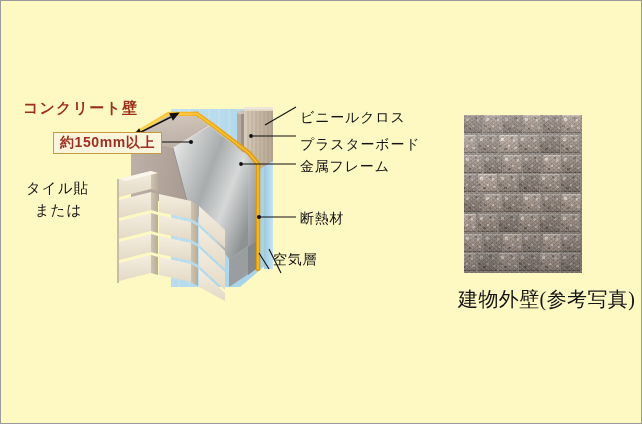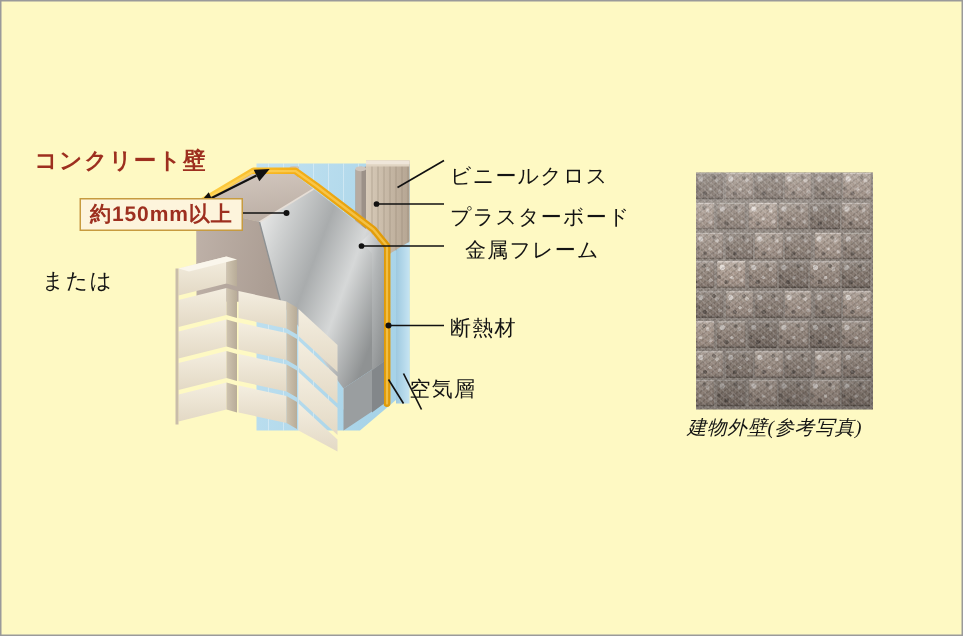--- a/index.html
+++ b/index.html
@@ -51,34 +51,34 @@
 
   
   #tile-caption{
     left:25px; top:176px;
     font-size:14.5px;
     line-height:1.52;
     letter-spacing:1px;
     color:#141414;
   }
   #tile-caption div{white-space:nowrap;}
-  .tc-2{padding-left:2px;}
+  .tc-2{padding-left:2px;text-align:center;}
   .tc-3{padding-left:2px;}
 
   
   .callout{
     position:absolute;
     font-size:14px;
     letter-spacing:.8px;
     color:#141414;
     white-space:nowrap;
   }
   #cal-vinyl   {left:299px; top:108px;}
   #cal-plaster {left:299px; top:135px;}
-  #cal-frame   {left:309px; top:157px;text-align:right;}
+  #cal-frame   {left:299px; top:157px;text-align:right;}
   #cal-frame2  {left:297px; top:180px;}
   #cal-insul   {left:299px; top:209px;}
   #cal-air     {left:272px; top:250px;}
 
   
   #photo-wrap{
     position:absolute;
     left:463px; top:114px;
     width:118px; height:158px;
   }
@@ -114,26 +114,25 @@
       repeating-linear-gradient(89deg, rgba(255,255,255,.06) 0 1px, transparent 1px 2px);
     pointer-events:none;
   }
   #photo-shade{
     position:absolute; inset:0;
     background:linear-gradient(160deg, rgba(255,255,255,.14), rgba(0,0,0,.0) 38%, rgba(0,0,0,.16));
     pointer-events:none;
   }
   #photo-caption{
     position:absolute;
-    left:457px; top:275px;
-    font-size:13px;
+    left:457px; top:285px;
+    font-size:20px;
     letter-spacing:.4px;
     color:#141414;
     white-space:nowrap;
-    font-style:italic;
   }
 
   
   #diagram{position:absolute;left:0;top:0;width:642px;height:424px;}
 
   .leader{stroke:#111;stroke-width:1.1;fill:none;}
 </style>
 </head>
 <body>
 
@@ -321,20 +320,21 @@
       <line class="leader" x1="268" y1="268" x2="258" y2="252"></line>
       <line class="leader" x1="280" y1="272" x2="268" y2="248"></line>
     </g>
   </svg>
 
   <div class="lbl" id="concrete-title">コンクリート壁</div>
 
   <div id="thickness-box">約150mm以上</div>
 
   <div class="lbl" id="tile-caption">
+    <div class="tc-1">タイル貼</div>
     <div class="tc-2">または</div>
   </div>
 
   <div class="callout" id="cal-vinyl">ビニールクロス</div>
 
   <div class="callout" id="cal-plaster">プラスターボード</div>
 
   <div class="callout" id="cal-frame">金属フレーム</div>
 
 

